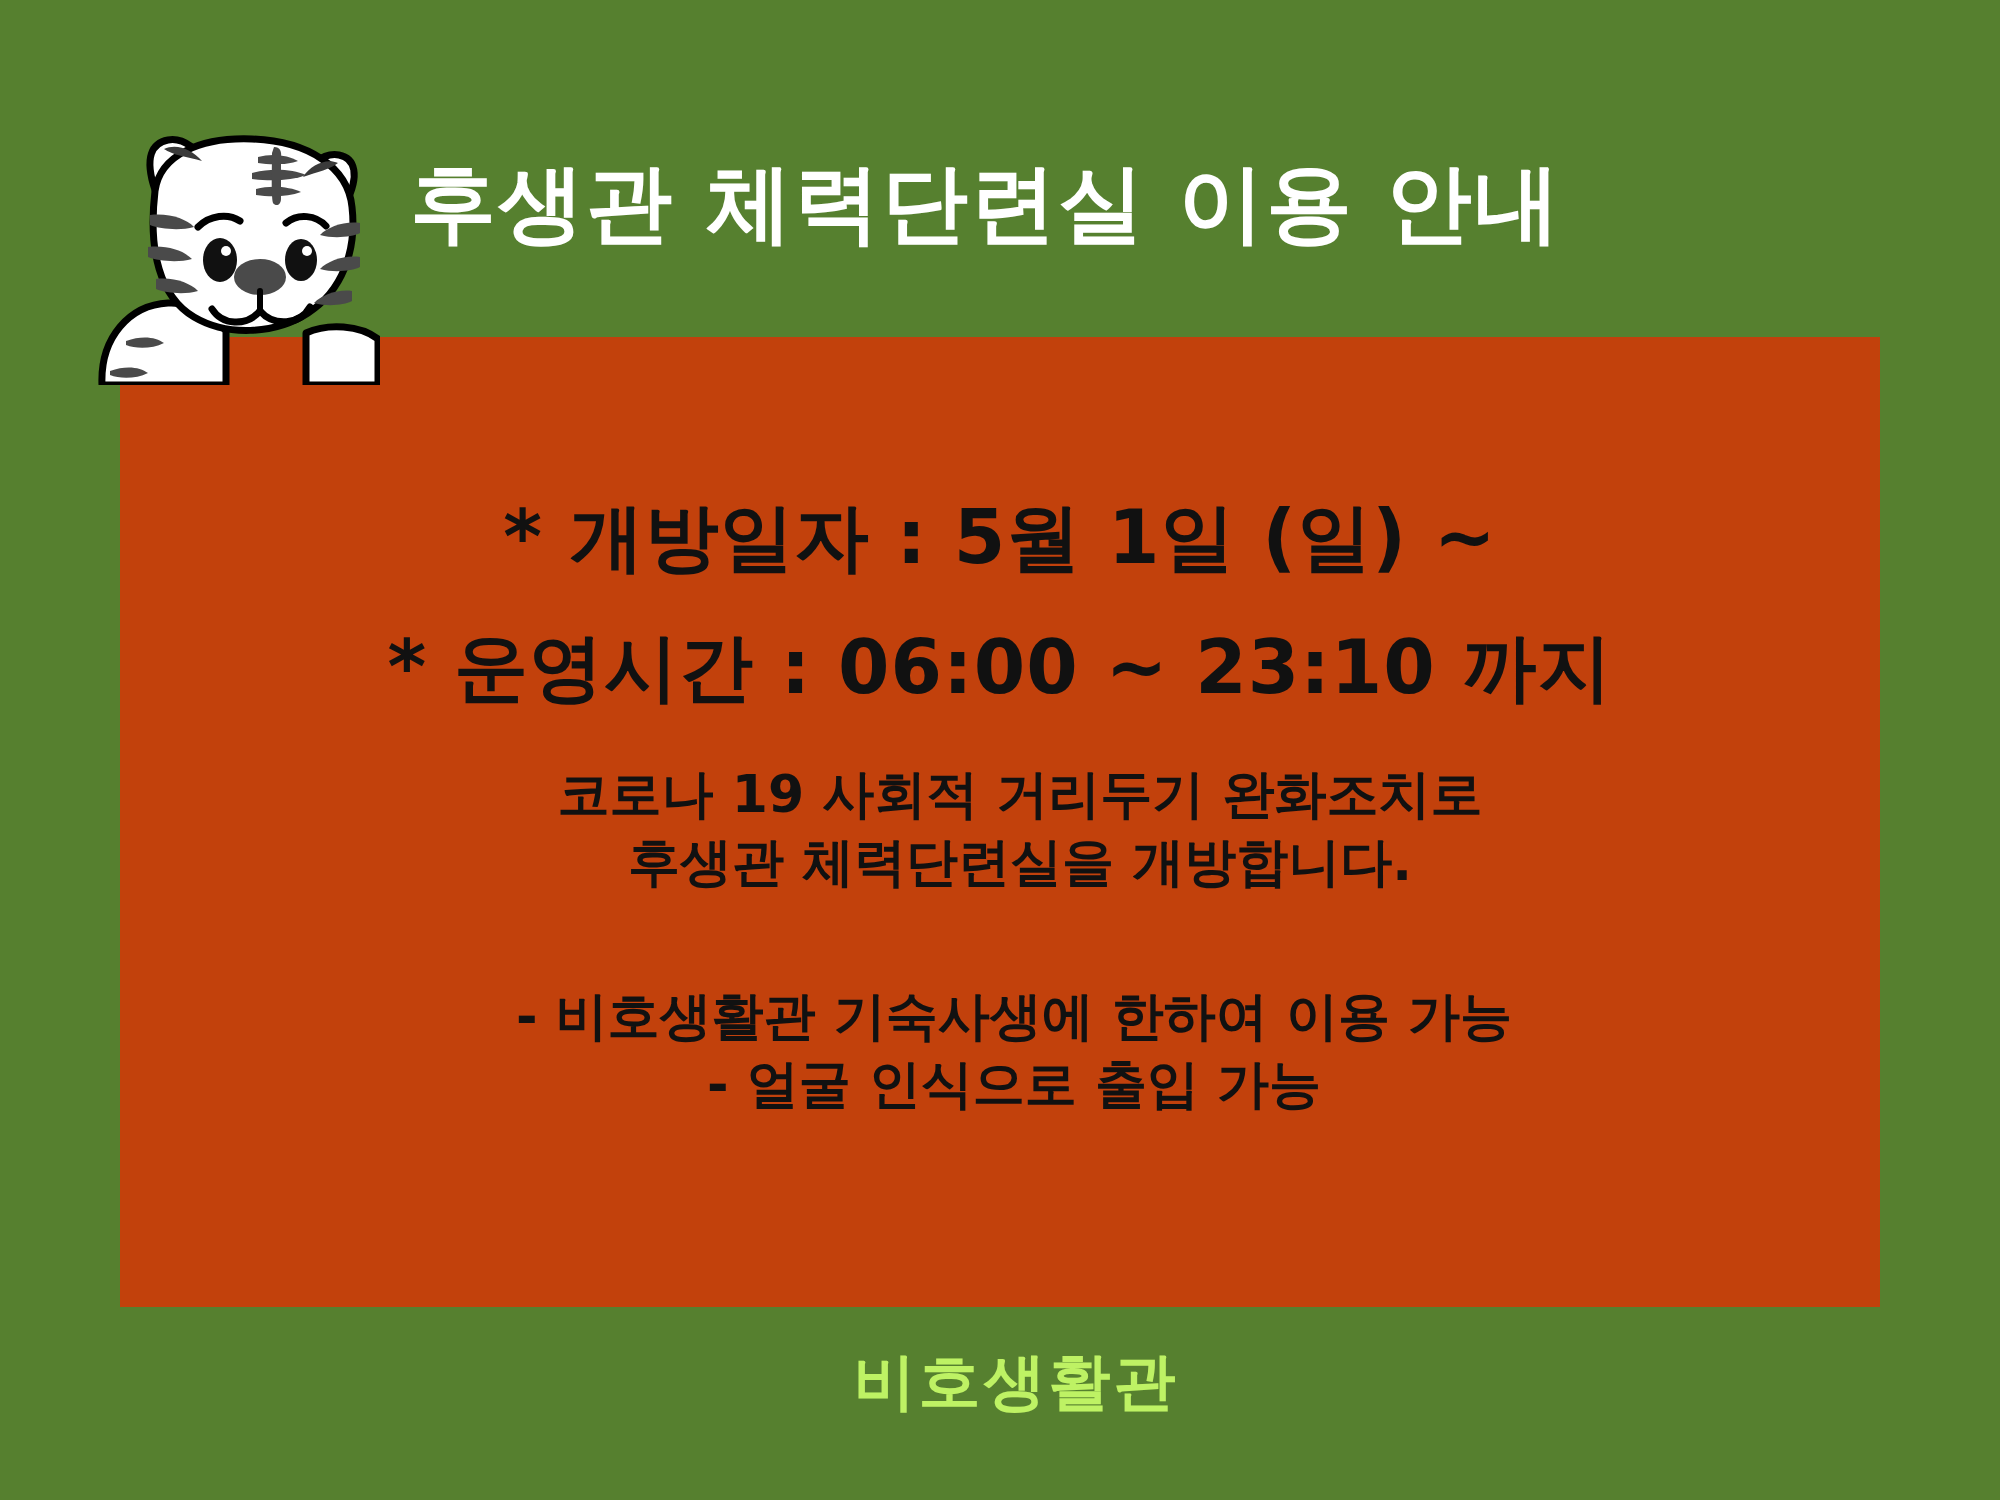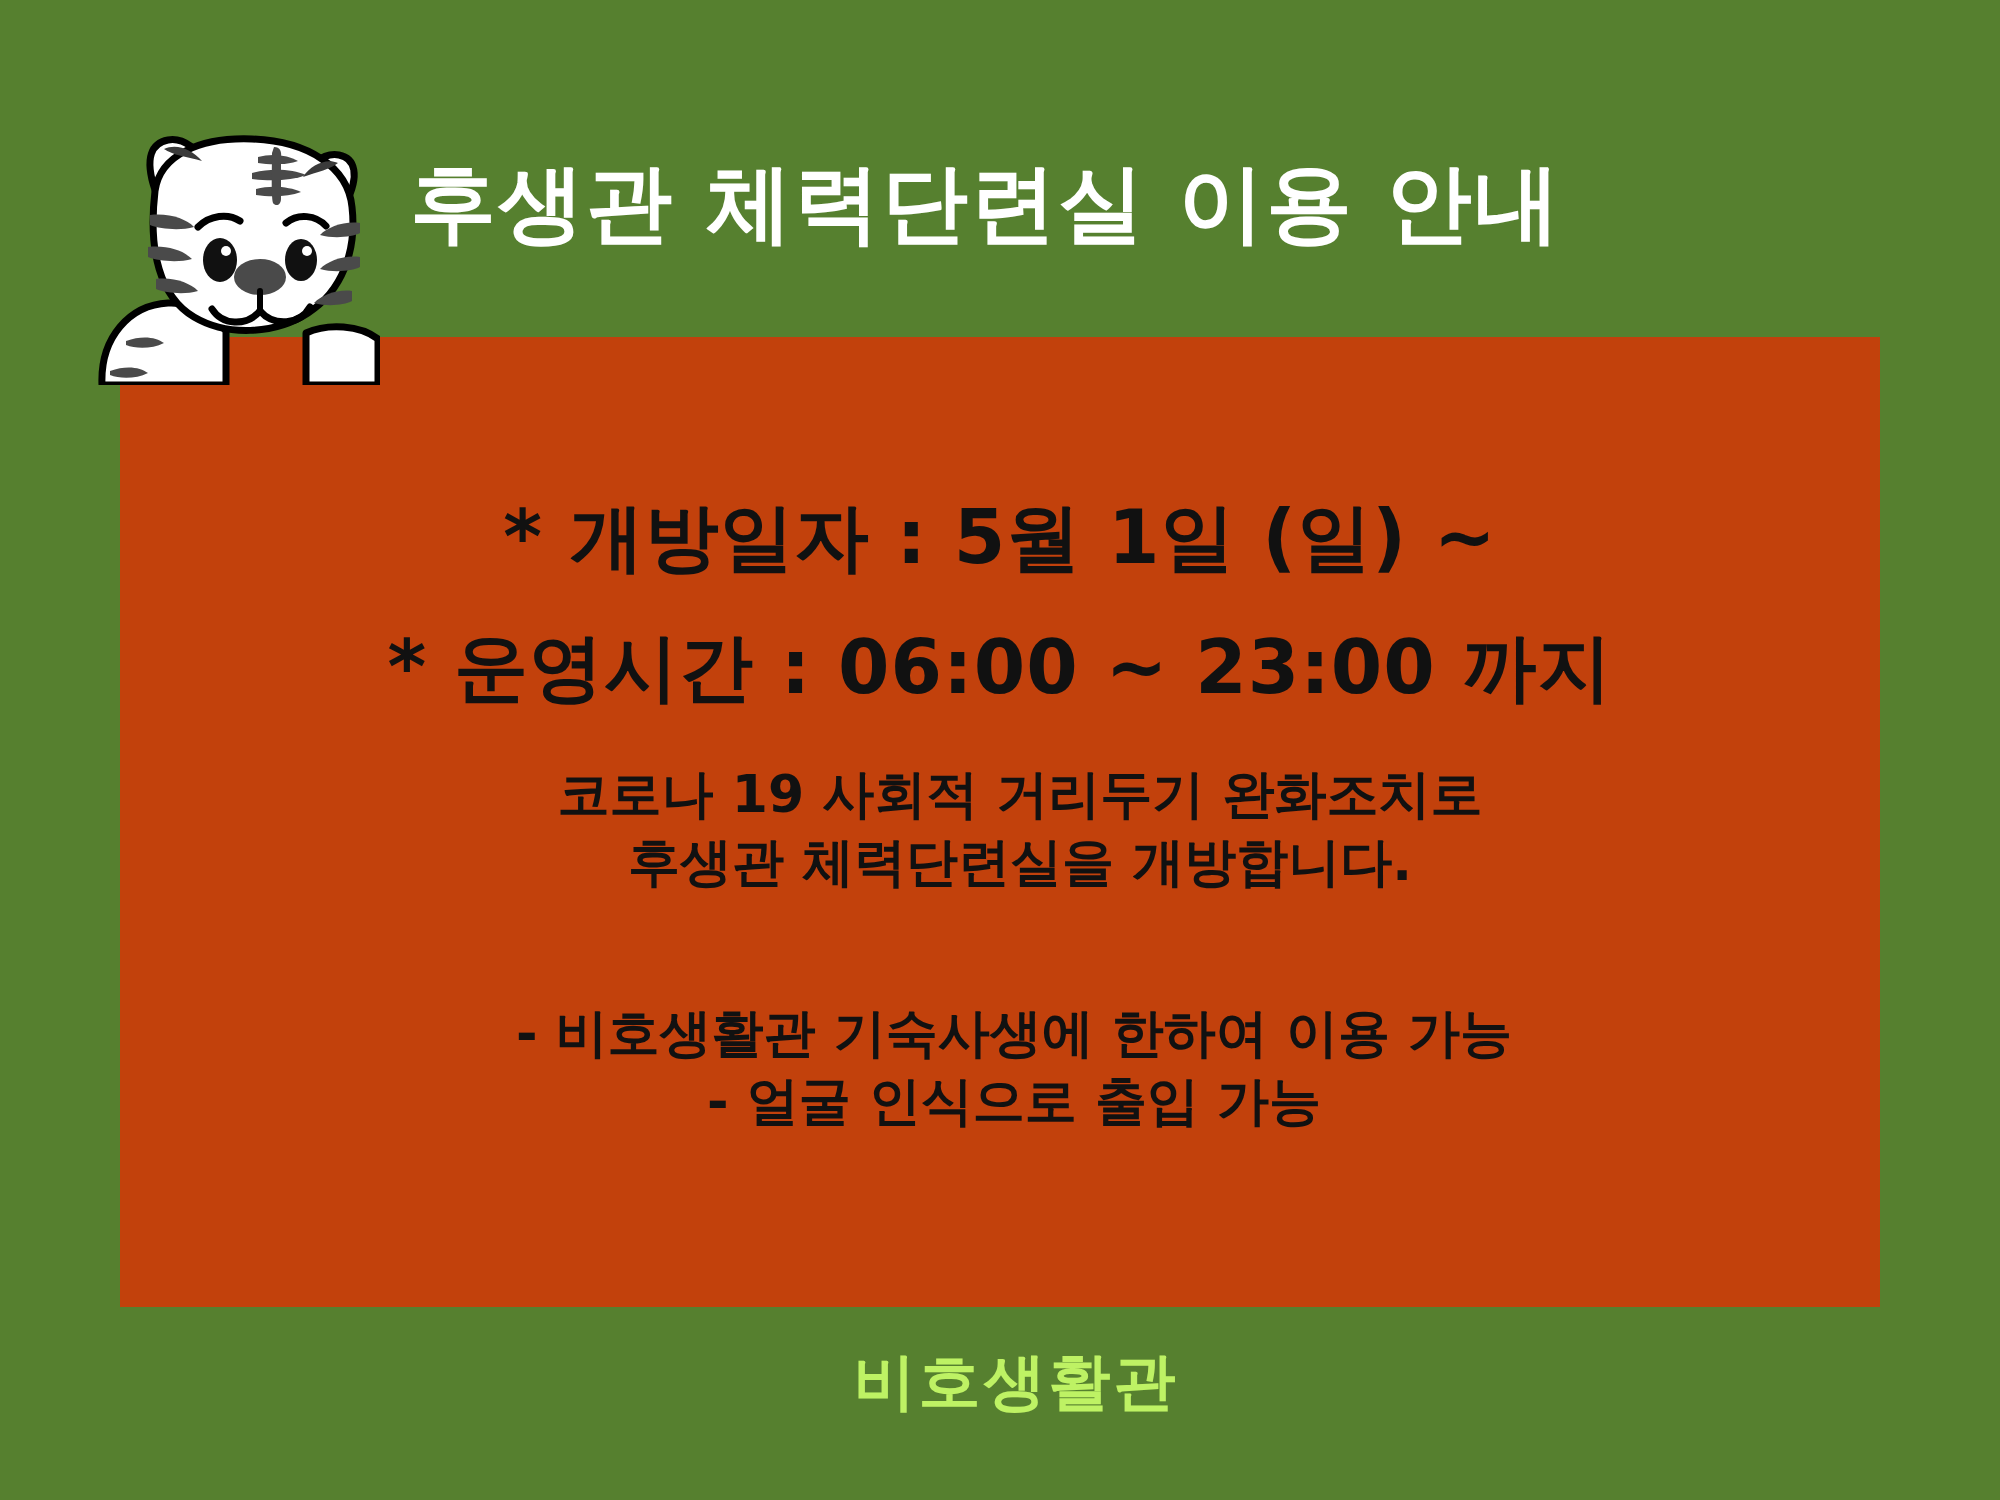--- a/index.html
+++ b/index.html
@@ -57,21 +57,21 @@
     left:0; width:100%;
     text-align:center;
     color:#111111;
     font-weight:bold;
     font-size:52px;
     line-height:1.30;
     letter-spacing:0px;
     white-space:nowrap;
   }
   #para-notice { top:424px;padding-left:40px; }
-  #para-bullets{ top:663px;padding-left:28px; }
+  #para-bullets{ top:646px;padding-left:28px; }
 
   
   #footer {
     position:absolute;
     left:16px; top:1340px;
     width:2000px;
     text-align:center;
     color:#bef264;
     font-size:62px;
     font-weight:bold;
@@ -153,20 +153,20 @@
 
       <path d="M200 216 C186 232 162 230 152 214" stroke="#000000" stroke-width="7" fill="none" stroke-linecap="round"></path>
       <path d="M200 216 C214 232 240 230 250 212" stroke="#000000" stroke-width="7" fill="none" stroke-linecap="round"></path>
     </svg>
   </div>
 
   <div id="title">후생관 체력단련실 이용 안내</div>
 
   <div id="content-box">
     <div class="headline" id="line-open">* 개방일자 : 5월 1일 (일) ~</div>
-    <div class="headline" id="line-hours">* 운영시간 : 06:00 ~ 23:00 까지</div>
+    <div class="headline" id="line-hours">* 운영시간 : 06:00 ~ 23:10 까지</div>
     <div class="paragraph" id="para-notice">코로나 19 사회적 거리두기 완화조치로<br>후생관 체력단련실을 개방합니다.</div>
     <div class="paragraph" id="para-bullets">- 비호생활관 기숙사생에 한하여 이용 가능<br>- 얼굴 인식으로 출입 가능</div>
   </div>
 
   <div id="footer">비호생활관</div>
 
 </div>
 
 </body></html>

